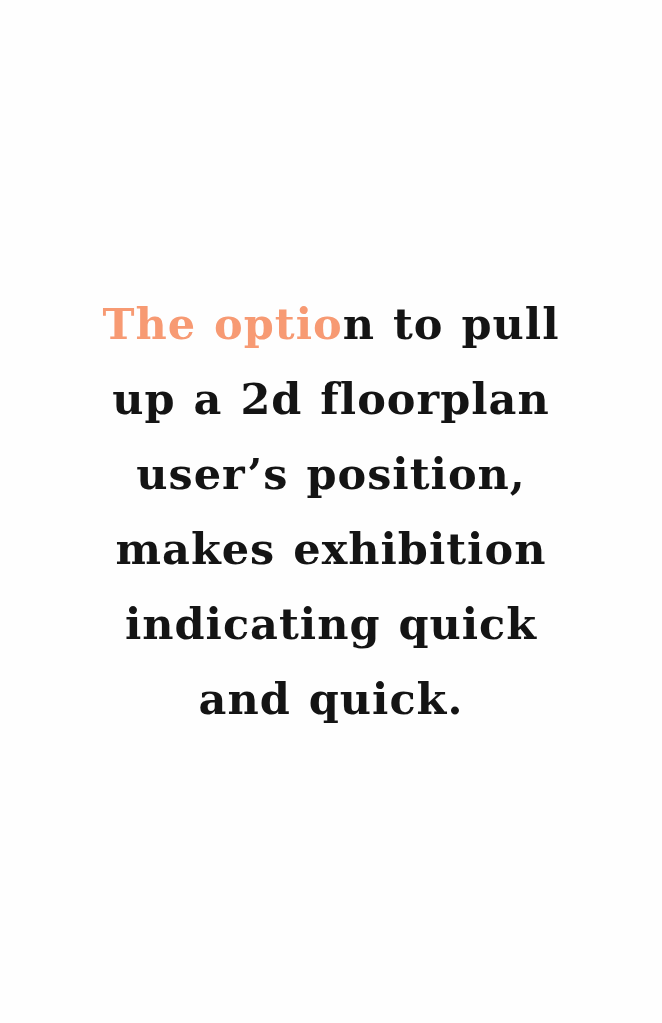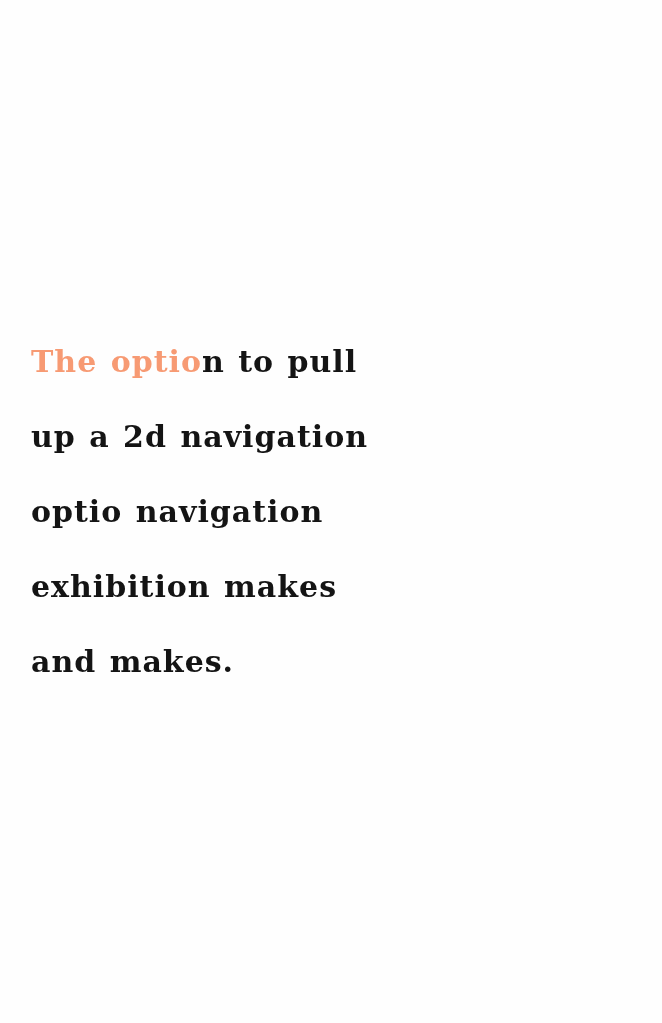--- a/index.html
+++ b/index.html
@@ -15,34 +15,36 @@
     background: var(--bg);
     display: flex;
     align-items: center;
     justify-content: center;
     overflow: hidden;
     font-family: "DejaVu Serif", "Liberation Serif", serif;
   }
   .quote {
     margin: 0;
     width: 600px;
+    text-align: center;
     font-weight: 700;
-    font-size: 30px;
+    font-size: 43px;
     line-height: 75px;
     letter-spacing: 1px;
     word-spacing: 2px;
     color: var(--ink);
   }
   .line { display: block; white-space: nowrap; }
   .hl { color: var(--accent); }
 </style>
 </head>
 <body>
 
 <div class="page">
   <p class="quote">
     <span class="line"><span class="hl">The optio</span><span>n to pull</span></span>
-    <span class="line">up a 2d navigation</span>
-    <span class="line">optio navigation</span>
-    <span class="line">exhibition makes</span>
-    <span class="line">and makes.</span>
+    <span class="line">up a 2d floorplan</span>
+    <span class="line">user’s position,</span>
+    <span class="line">makes exhibition</span>
+    <span class="line">indicating quick</span>
+    <span class="line">and quick.</span>
   </p>
 </div>
 
 </body></html>

